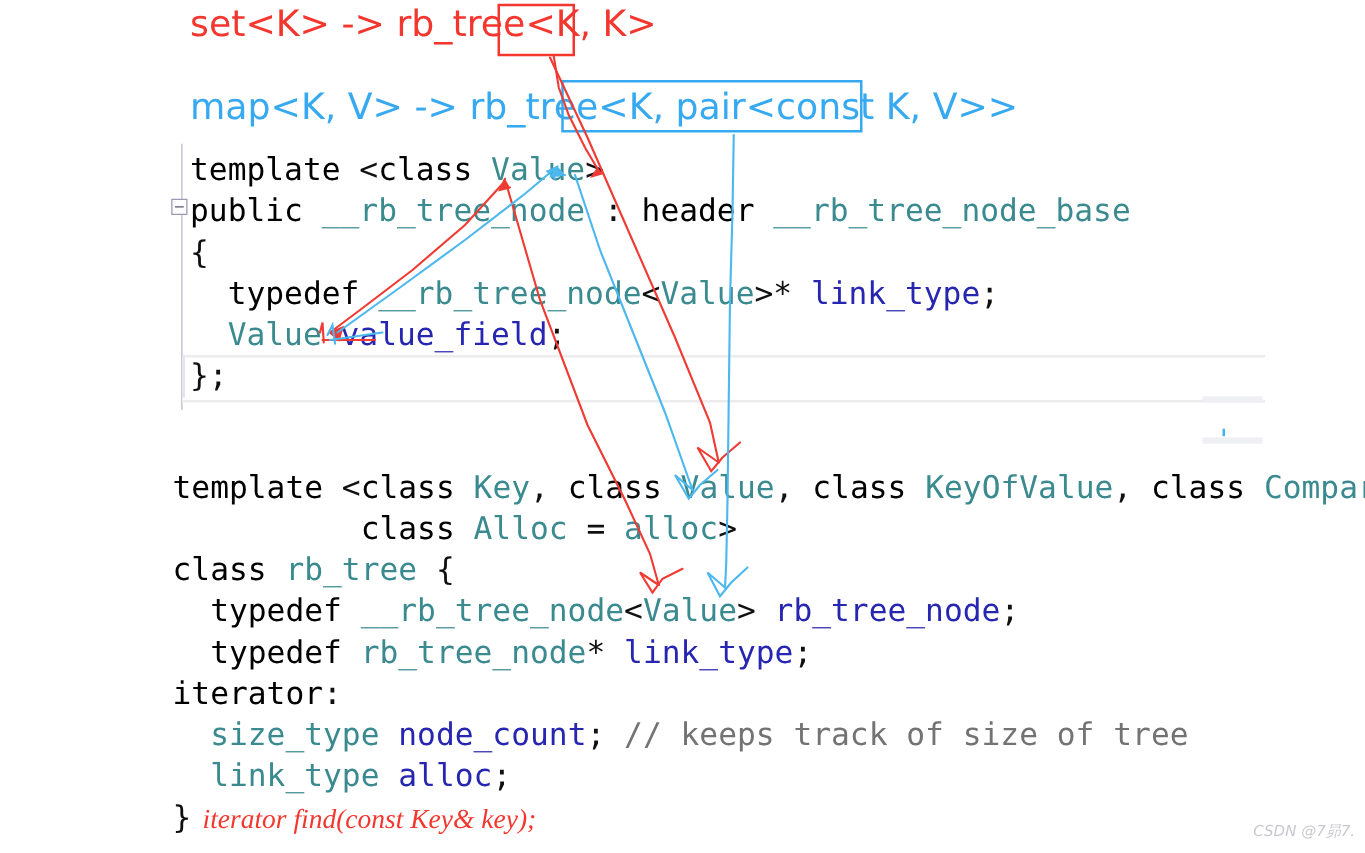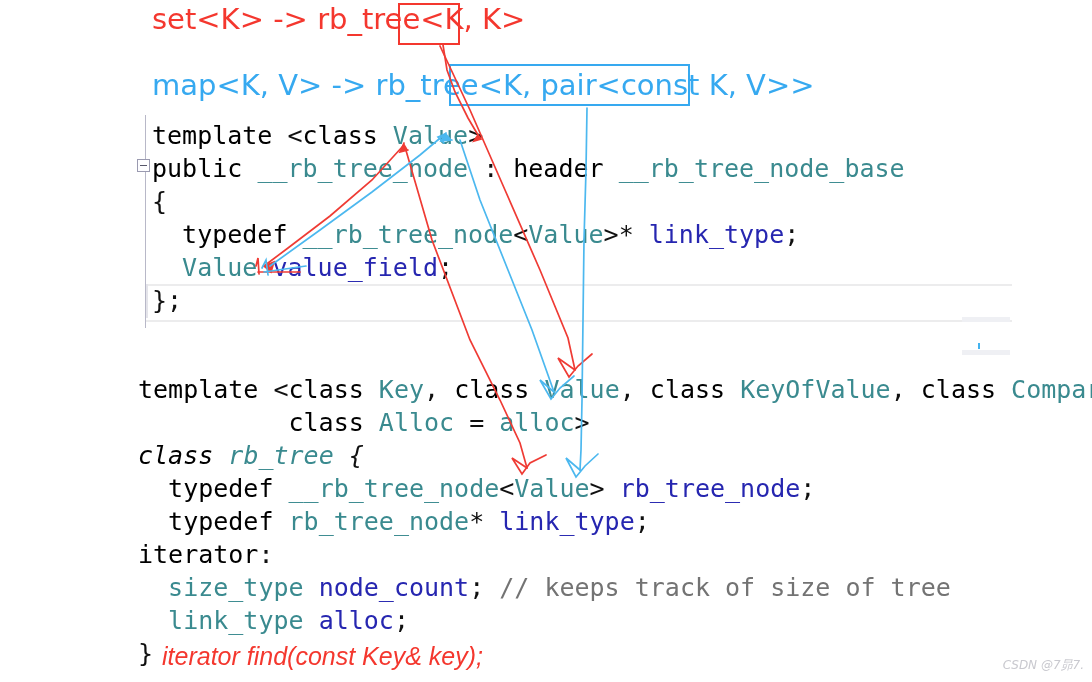--- a/index.html
+++ b/index.html
@@ -76,22 +76,22 @@
   }
   #stub-a{position:absolute;left:962px;top:205px;width:48px;height:5px;background:#eff0f4;}
   #stub-b{position:absolute;left:962px;top:238px;width:48px;height:5px;background:#eff0f4;}
   #tick-blue{position:absolute;left:978px;top:231px;width:2px;height:6px;background:#43b3ef;}
 
   #overlay{position:absolute;left:0;top:0;width:1092px;height:682px;pointer-events:none;}
 
   
   #annot-find{
     position:absolute;left:162px;top:642px;
-    font-family:Liberation Sans, sans-serif;
-    font-style:italic;font-size:25px;color:#f4372e;white-space:pre;
+    font-family:Liberation Serif, serif;
+    font-style:italic;font-size:22px;color:#f4372e;white-space:pre;
   }
 
   
   #watermark{
     position:absolute;right:8px;bottom:8px;
     font-family:"DejaVu Sans","Liberation Sans",sans-serif;
     font-size:12px;color:#c9c9cf;white-space:pre;font-style:italic;
   }
 </style>
 </head>
@@ -117,21 +117,21 @@
         <div class="line" style="top: 8px; left: 152px;"><span class="kw">template </span><span class="pl">&lt;</span><span class="kw">class</span><span class="pl"> </span><span class="ty">Value</span><span class="pl">&gt;</span></div>
         <div class="line" style="top: 41px; left: 152px;"><span class="kw">public</span><span class="pl"> </span><span class="ty">__rb_tree_node</span><span class="pl"> : </span><span class="kw">header</span><span class="pl"> </span><span class="ty">__rb_tree_node_base</span></div>
         <div class="line" style="top: 74px; left: 152px;"><span class="pl">{</span></div>
         <div class="line" style="top: 107px; left: 152px;"><span class="pl">  </span><span class="kw">typedef</span><span class="pl"> </span><span class="ty">__rb_tree_node</span><span class="pl">&lt;</span><span class="ty">Value</span><span class="pl">&gt;* </span><span class="id">link_type</span><span class="pl">;</span></div>
         <div class="line" style="top: 140px; left: 152px;"><span class="pl">  </span><span class="ty">Value</span><span class="pl"> </span><span class="id">value_field</span><span class="pl">;</span></div>
         <div class="line" style="top: 173px; left: 152px;"><span class="pl">};</span></div>
       </div>
     <div id="code-block-2">
         <div class="line" style="top: 262px; left: 138px;"><span class="kw">template </span><span class="pl">&lt;</span><span class="kw">class</span><span class="pl"> </span><span class="ty">Key</span><span class="pl">, </span><span class="kw">class</span><span class="pl"> </span><span class="ty">Value</span><span class="pl">, </span><span class="kw">class</span><span class="pl"> </span><span class="ty">KeyOfValue</span><span class="pl">, </span><span class="kw">class</span><span class="pl"> </span><span class="ty">Compare</span></div>
         <div class="line" style="top: 295px; left: 138px;"><span class="pl">          </span><span class="kw">class</span><span class="pl"> </span><span class="ty">Alloc</span><span class="pl"> = </span><span class="ty">alloc</span><span class="pl">&gt;</span></div>
-        <div class="line" style="top: 328px; left: 138px; font-style: italic;"><span class="kw">class</span><span class="pl"> </span><span class="ty">rb_tree</span><span class="pl"> {</span></div>
+        <div class="line" style="top: 328px; left: 138px;"><span class="kw">class</span><span class="pl"> </span><span class="ty">rb_tree</span><span class="pl"> {</span></div>
         <div class="line" style="top: 361px; left: 138px;"><span class="pl">  </span><span class="kw">typedef</span><span class="pl"> </span><span class="ty">__rb_tree_node</span><span class="pl">&lt;</span><span class="ty">Value</span><span class="pl">&gt; </span><span class="id">rb_tree_node</span><span class="pl">;</span></div>
         <div class="line" style="top: 394px; left: 138px;"><span class="pl">  </span><span class="kw">typedef</span><span class="pl"> </span><span class="ty">rb_tree_node</span><span class="pl">* </span><span class="id">link_type</span><span class="pl">;</span></div>
         <div class="line" style="top: 427px; left: 138px;"><span class="kw">iterator</span><span class="pl">:</span></div>
         <div class="line" style="top: 460px; left: 138px;"><span class="pl">  </span><span class="ty">size_type</span><span class="pl"> </span><span class="id">node_count</span><span class="pl">; </span><span class="cm">// keeps track of size of tree</span></div>
         <div class="line" style="top: 493px; left: 138px;"><span class="pl">  </span><span class="ty">link_type</span><span class="pl"> </span><span class="id">alloc</span><span class="pl">;</span></div>
         <div class="line" style="top: 526px; left: 138px;"><span class="pl">}</span></div>
       </div>
   </div>
 
   <div id="annot-find">iterator find(const Key&amp; key);</div>

